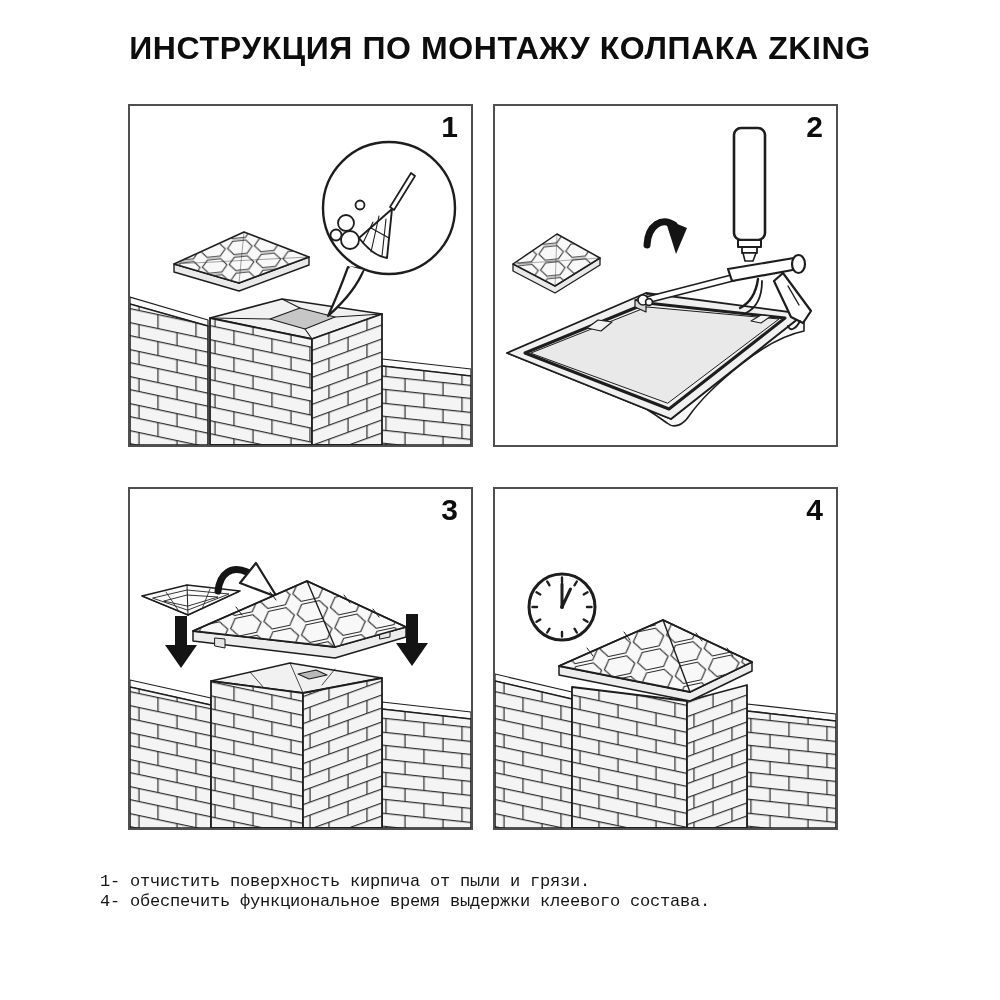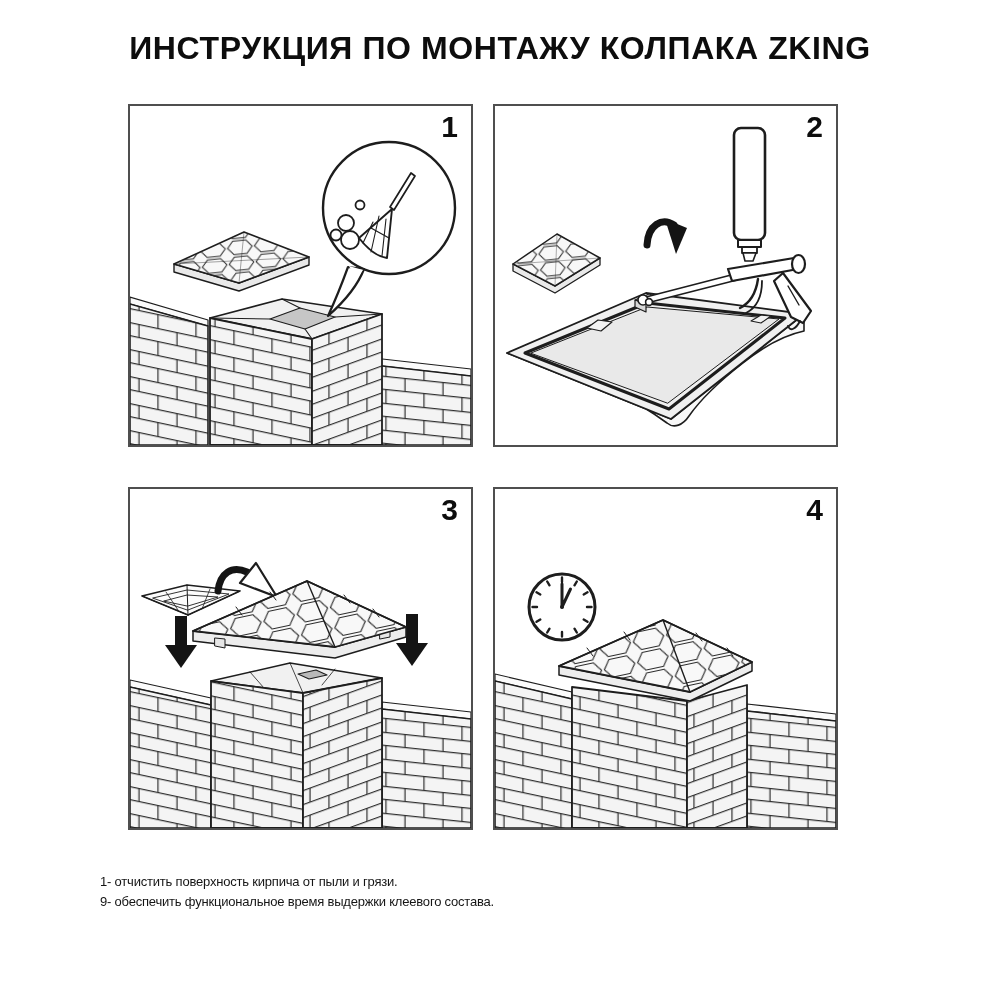--- a/index.html
+++ b/index.html
@@ -5,22 +5,22 @@
   html,body{margin:0;padding:0;background:#ffffff;}
   .page{position:relative;width:1000px;height:1000px;background:#fff;overflow:hidden;
         font-family:"Liberation Sans","DejaVu Sans",sans-serif;color:#111;padding-left:11px;}
   .title{position:absolute;top:30px;left:0;width:1000px;text-align:center;margin:0;
          font-size:32px;font-weight:bold;letter-spacing:0.6px;color:#0d0d0d;}
   .panel{position:absolute;width:341px;height:339px;border:2px solid #4f4f4f;background:#fff;margin:0;}
   #p1{left:128px;top:104px;} #p2{left:493px;top:104px;}
   #p3{left:128px;top:487px;} #p4{left:493px;top:487px;}
   .num{position:absolute;top:4px;right:13px;font-size:30px;font-weight:bold;color:#0d0d0d;z-index:5;}
   .panel svg{display:block;width:341px;height:339px;}
-  .notes{position:absolute;left:100px;top:872px;width:860px;font-size:13px;line-height:20px;
-         letter-spacing:-0.2px;color:#151515;}
+  .notes{position:absolute;left:100px;top:872px;width:860px;font-size:17px;line-height:20px;
+         letter-spacing:-0.2px;color:#151515;font-family:Liberation Mono, monospace;}
   .notes div{white-space:nowrap;}
   .defsvg{position:absolute;width:0;height:0;}
 </style>
 </head>
 <body>
 
 <div class="page">
 
   <h1 class="title">ИНСТРУКЦИЯ ПО МОНТАЖУ КОЛПАКА ZKING</h1>
 
@@ -219,16 +219,16 @@
           <path d="M67,88.5 L67,93 M81.8,92.5 L79.5,96.3 M92.5,103.3 L88.7,105.5 M96.5,118 L92,118 M92.5,132.8 L88.7,130.5 M81.8,143.5 L79.5,139.7 M67,147.5 L67,143 M52.2,143.5 L54.5,139.7 M41.5,132.8 L45.3,130.5 M37.5,118 L42,118 M41.5,103.3 L45.3,105.5 M52.2,92.5 L54.5,96.3" fill="none" stroke-width="2.4"></path>
           <path d="M67,118 L67,95 M67,118 L75.5,100" fill="none" stroke-width="3"></path>
           <circle cx="67" cy="118" r="2" fill="#1d1d1d" stroke="none"></circle>
         </g>
       </g>
     </svg>
   </figure>
 
   <div class="notes">
     <div>1- отчистить поверхность кирпича от пыли и грязи.</div>
-    <div>9- обеспечить функциональное время выдержки клеевого состава.</div>
+    <div>4- обеспечить функциональное время выдержки клеевого состава.</div>
   </div>
 
 </div>
 
 </body></html>

